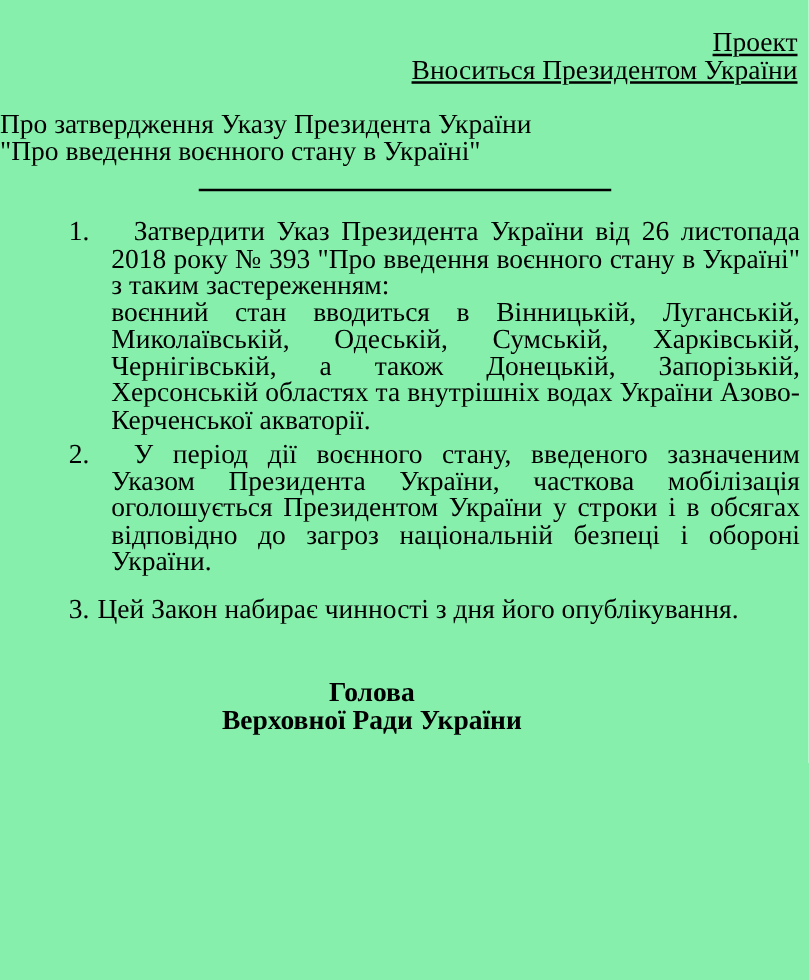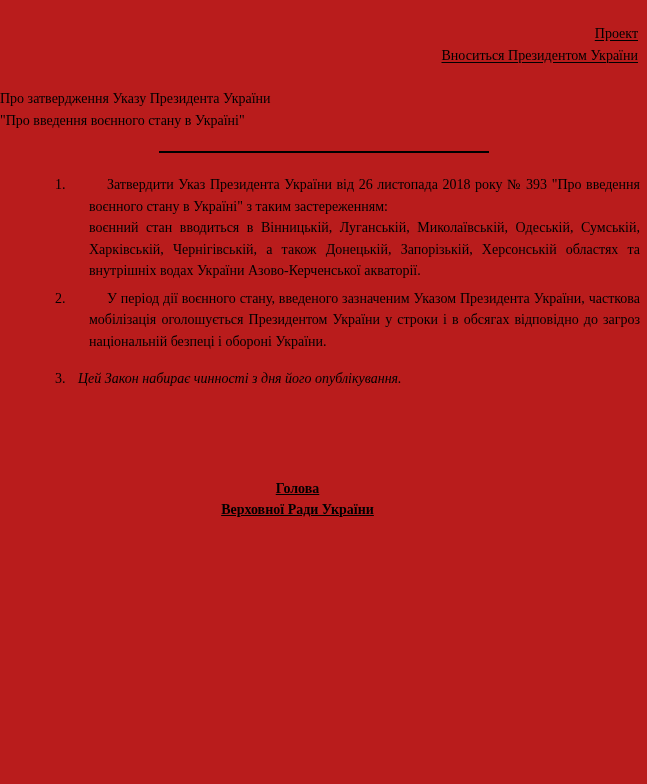--- a/index.html
+++ b/index.html
@@ -1,23 +1,23 @@
 <!DOCTYPE html>
 <html lang="uk"><head>
 <meta charset="utf-8">
 <style>
   html, body { margin: 0; padding: 0; background: #ffffff; }
   .page {
     position: relative;
     width: 647px;
     height: 784px;
-    background: #b91c1c;
+    background: #86efac;
     color: #000000;
     font-family: "Liberation Serif", "DejaVu Serif", serif;
-    font-size: 14px;
+    font-size: 22px;
     line-height: 21.5px;
     overflow: hidden;
   }
   .header {
     padding: 23px 9px 0 0;
     text-align: right;
   }
   .header .hline {
     text-decoration: underline;
     text-underline-offset: 2px;
@@ -47,38 +47,37 @@
     margin: 21px 7px 0 55px;
   }
   .article.a2 { margin-top: 6px; }
   .article.a3 { margin-top: 16px; }
   .article .num {
     position: absolute;
     left: 0;
     top: 0;
   }
   .article .body { margin-left: 34px; }
-  .article.a3 .body { margin-left: 23px; font-style: italic; }
+  .article.a3 .body { margin-left: 23px; }
   .article .p-first {
     text-align: justify;
     text-indent: 18px;
   }
   .article .p-next {
     text-align: justify;
   }
   .article.a3 .p-first {
     text-indent: 0;
     text-align: left;
   }
   .signature {
-    margin-top: 88px;
+    margin-top: 46px;
     padding-right: 52px;
     text-align: center;
     font-weight: bold;
-    text-decoration: underline;
   }
 </style>
 </head>
 <body>
 
 <div class="page">
 
   <div class="header">
     <div class="hline">Проект</div>
     <div class="hline">Вноситься Президентом України</div>

